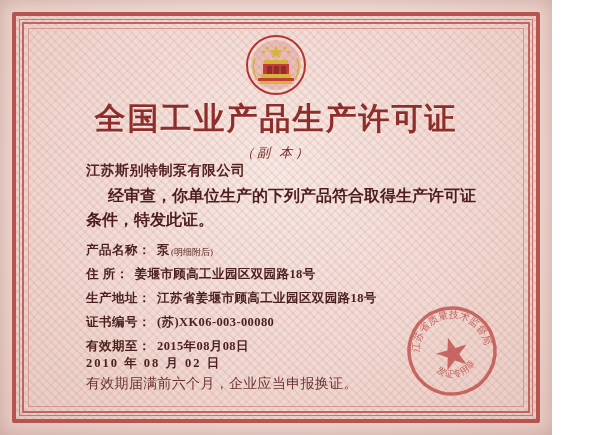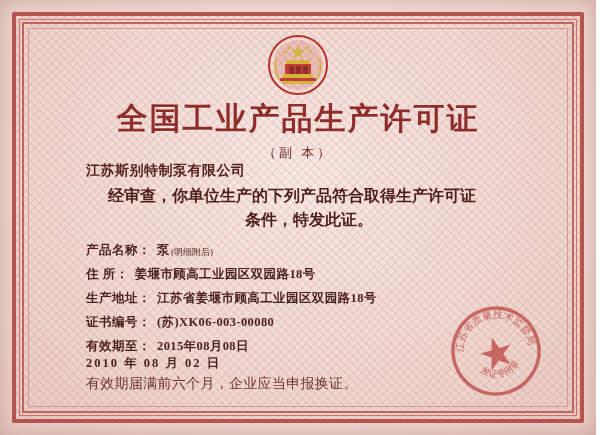--- a/index.html
+++ b/index.html
@@ -8,21 +8,21 @@
     background: #ffffff;
   }
   body {
     width: 600px;
     height: 435px;
     font-family: "Liberation Sans", sans-serif;
     overflow: hidden;
   }
   .certificate {
     position: relative;
-    width: 596px;
+    width: 552px;
     height: 435px;
     background: #f0dcd6;
     background-image:
       radial-gradient(ellipse at 50% 40%, #f7e9e4 0%, #f0d9d2 55%, #e6c9c1 100%);
     box-sizing: border-box;
     overflow: hidden;
   }
   
   .paper-edge {
     position: absolute;
@@ -102,20 +102,21 @@
     margin-top: 2px;
     text-shadow: 0 1px 0 rgba(255,255,255,0.5);
   }
   .subtitle {
     text-align: center;
     font-family: "Liberation Serif", serif;
     font-size: 13px;
     color: #6d2522;
     margin-top: 4px;
     letter-spacing: 3px;
+    font-style: italic;
   }
 
   
   .body-block {
     padding-left: 52px;
     padding-right: 30px;
     color: #4a1f1d;
   }
   .company {
     font-family: "Liberation Serif", serif;
@@ -129,21 +130,20 @@
     font-size: 16px;
     font-weight: bold;
     color: #4d1d1b;
     line-height: 1.5;
     margin-top: 4px;
     text-indent: 22px;
   }
   .statement .l2 {
     display: block;
     text-indent: 0;
-    text-align: center;
   }
 
   
   .fields {
     margin-top: 10px;
     padding-left: 52px;
     padding-right: 30px;
   }
   .field-row {
     display: flex;

